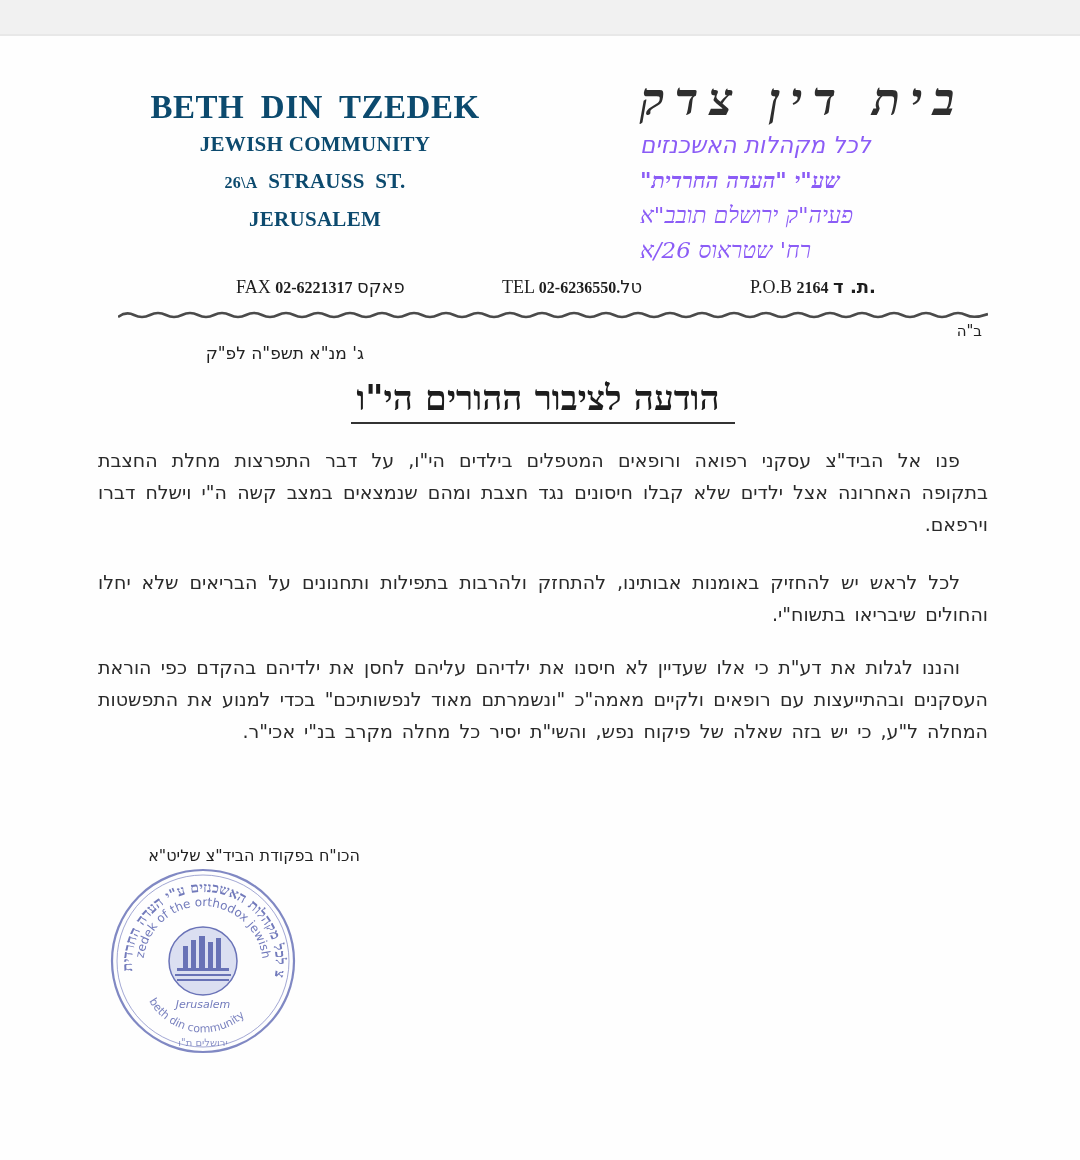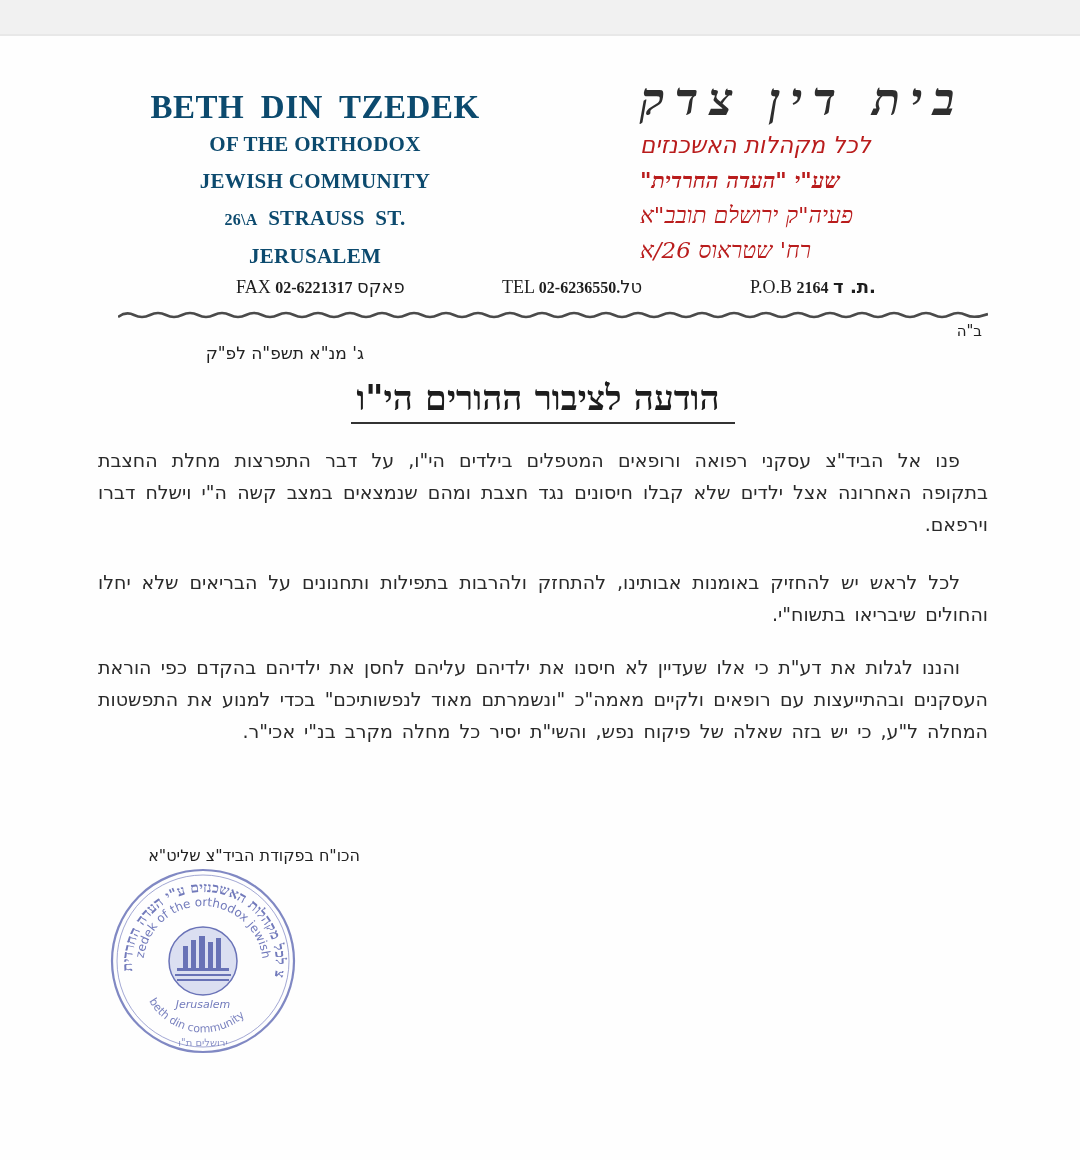--- a/index.html
+++ b/index.html
@@ -72,21 +72,21 @@
       font-size: 46px;
       font-weight: bold;
       letter-spacing: 10px;
       line-height: 58px;
       color: #2e2e2e;
     }
     .lh-he .line {
       font-family: "DejaVu Sans", sans-serif;
       font-size: 23px;
       line-height: 35px;
-      color: #b91c1c;
+      color: #8b5cf6;
     }
     .lh-he .line.bold {
       font-family: "DejaVu Serif", serif;
       font-weight: bold;
       font-size: 22px;
     }
     .lh-he .line.sub2 { font-family: "DejaVu Serif", serif; }
 
     
     .contact {
@@ -193,21 +193,20 @@
   </style>
 </head>
 <body>
 
 <div class="top-bar"></div>
 
 <div class="page"></div>
 
 <div class="lh-en">
   <div class="title">BETH DIN TZEDEK</div>
-  <div class="line">OF THE ORTHODOX</div>
   <div class="line">JEWISH COMMUNITY</div>
   <div class="line addr">
     <span class="num">26\A</span>
     <span>STRAUSS ST.</span>
   </div>
   <div class="line">JERUSALEM</div>
 </div>
 
 <div class="lh-he">
   <div class="title">בית דין צדק</div>

